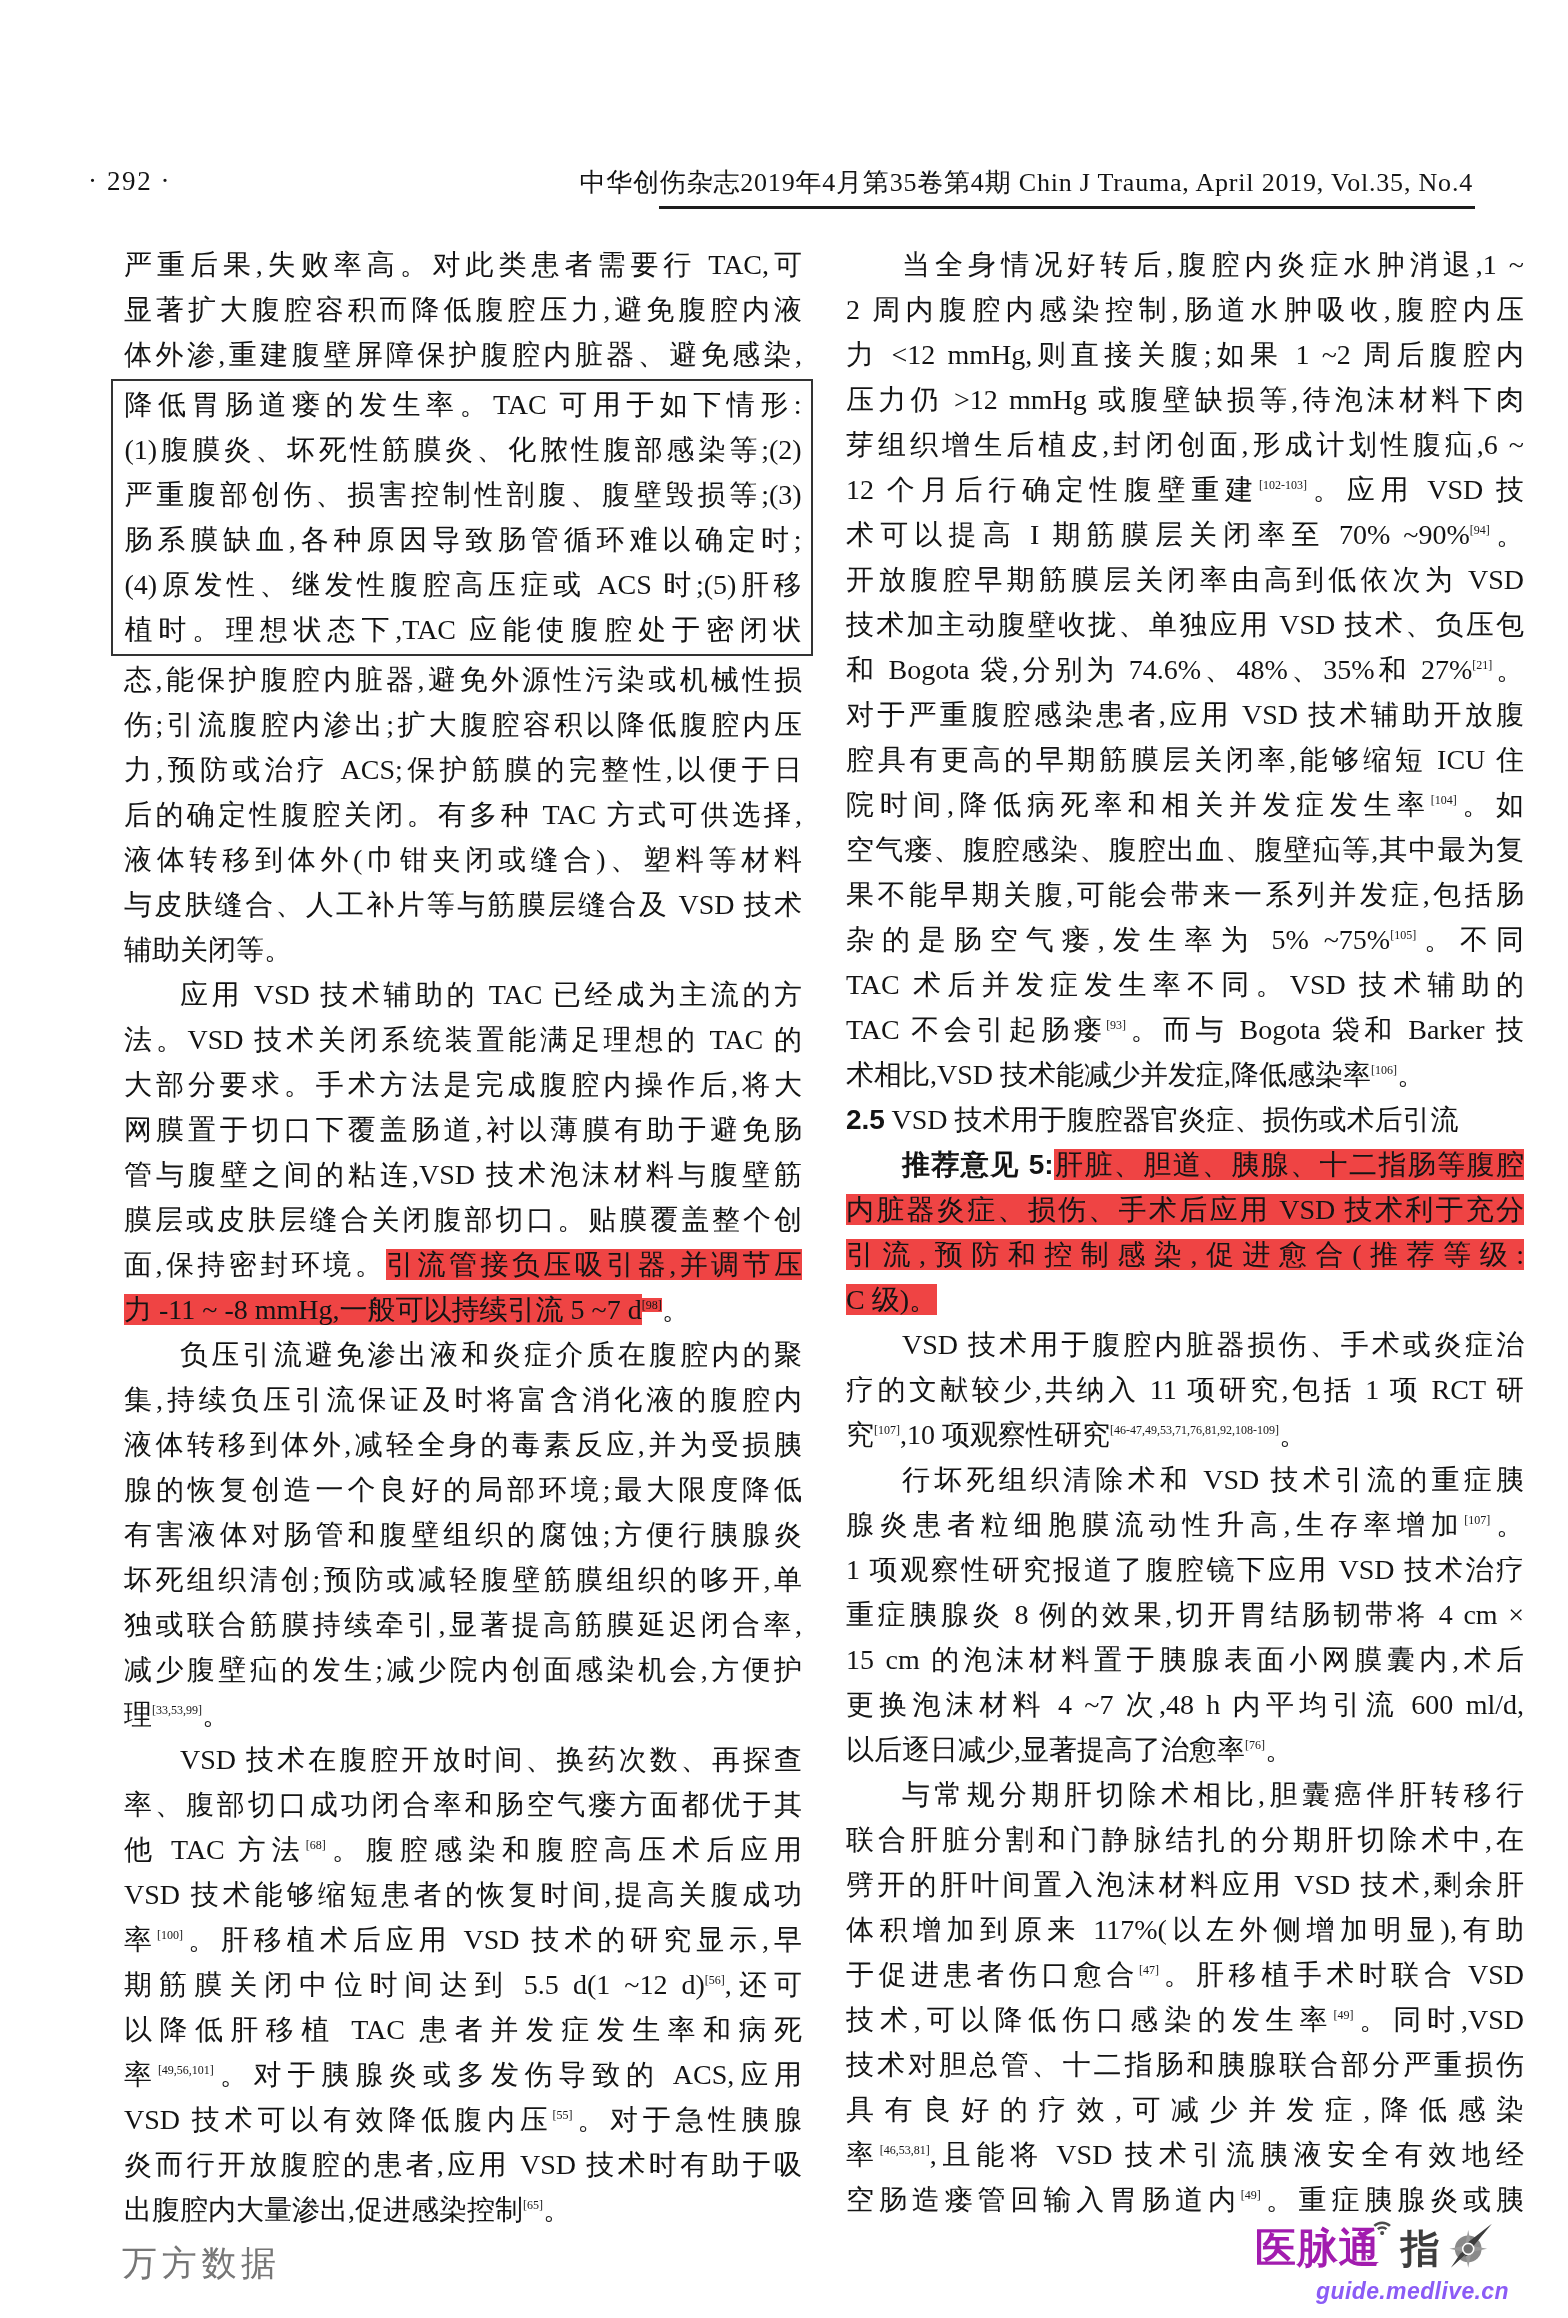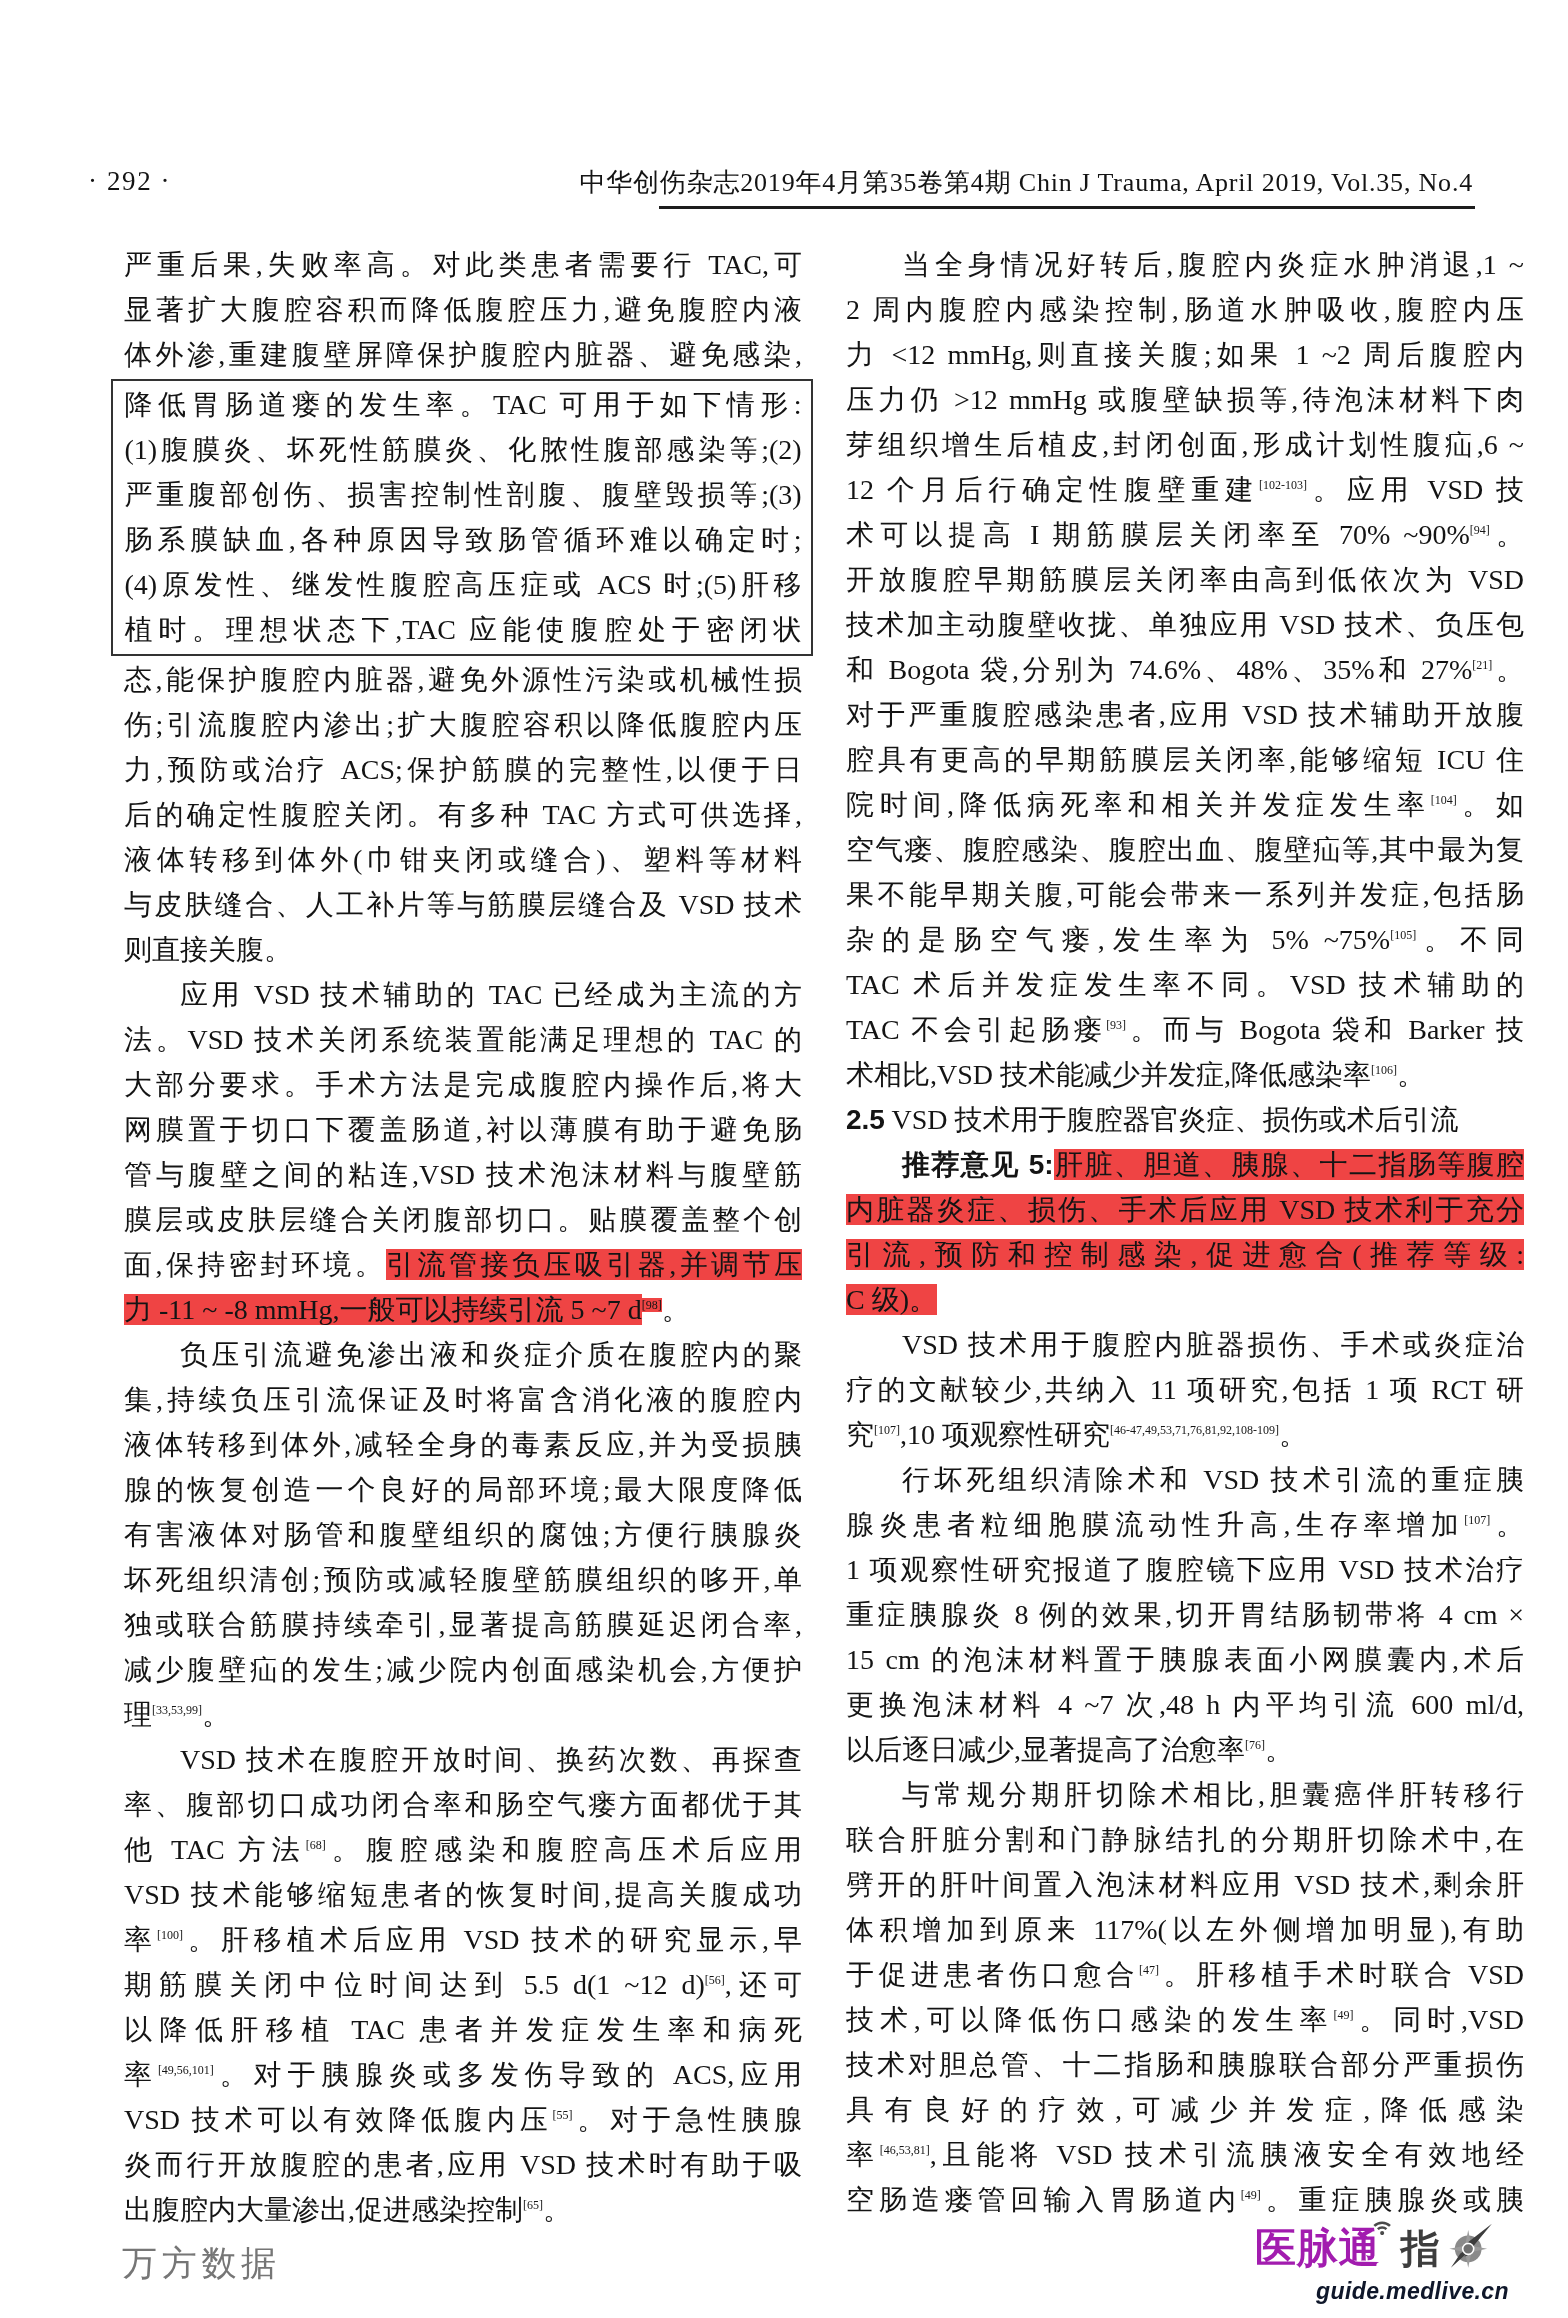--- a/index.html
+++ b/index.html
@@ -26,21 +26,21 @@
   .hl{background:#ef4444;}
   .hei{font-family:"Liberation Sans",sans-serif;font-weight:bold;}
   .tac-box{border:2.4px solid #333;margin:1.6px -11px 1.6px -12.6px;padding:1.6px 9.4px 1.6px 11px;}
   
   .watermark{position:absolute;left:122px;top:2240px;font-size:35px;color:#767676;letter-spacing:4.7px;font-weight:500;}
   .logo{position:absolute;left:1255px;top:2224px;width:282px;color:#424242;}
   .logo-row{display:flex;align-items:center;position:relative;height:49px;}
   .logo-brand{font-family:"Liberation Sans",sans-serif;font-weight:bold;font-size:41px;letter-spacing:0.8px;color:#a21caf;}
   .logo-guide{font-family:"Liberation Sans",sans-serif;font-weight:bold;font-size:39px;margin-left:20.4px;color:#3d3d3d;}
   .wifi-icon{position:absolute;left:116px;top:-9.4px;}
-  .logo-url{font-family:"Liberation Sans",sans-serif;font-weight:bold;font-style:italic;font-size:23px;color:#0f172a;margin:4.7px 0 0 61px;letter-spacing:0.4px;}
+  .logo-url{font-family:"Liberation Sans",sans-serif;font-weight:bold;font-style:italic;font-size:23px;color:#8b5cf6;margin:4.7px 0 0 61px;letter-spacing:0.4px;}
 </style>
 </head>
 <body>
 
 <div class="page-num">· 292 ·</div>
 <div class="journal-line">中华创伤杂志2019年4月第35卷第4期  Chin J Trauma, April 2019, Vol.35, No.4</div>
 <div class="header-rule"></div>
 
 <div class="col col-left">
     <div class="line"><span>严重后果,失败率高。对此类患者需要行 TAC,可</span></div>
@@ -53,21 +53,21 @@
       <div class="line"><span>肠系膜缺血,各种原因导致肠管循环难以确定时;</span></div>
       <div class="line"><span>(4)原发性、继发性腹腔高压症或 ACS 时;(5)肝移</span></div>
       <div class="line"><span>植时。理想状态下,TAC 应能使腹腔处于密闭状</span></div>
     </div>
     <div class="line"><span>态,能保护腹腔内脏器,避免外源性污染或机械性损</span></div>
     <div class="line"><span>伤;引流腹腔内渗出;扩大腹腔容积以降低腹腔内压</span></div>
     <div class="line"><span>力,预防或治疗 ACS;保护筋膜的完整性,以便于日</span></div>
     <div class="line"><span>后的确定性腹腔关闭。有多种 TAC 方式可供选择,</span></div>
     <div class="line"><span>液体转移到体外(巾钳夹闭或缝合)、塑料等材料</span></div>
     <div class="line"><span>与皮肤缝合、人工补片等与筋膜层缝合及 VSD 技术</span></div>
-    <div class="line last"><span>则直接关腹。</span></div>
+    <div class="line last"><span>辅助关闭等。</span></div>
     <div class="line indent"><span>应用 VSD 技术辅助的 TAC 已经成为主流的方</span></div>
     <div class="line"><span>法。VSD 技术关闭系统装置能满足理想的 TAC 的</span></div>
     <div class="line"><span>大部分要求。手术方法是完成腹腔内操作后,将大</span></div>
     <div class="line"><span>网膜置于切口下覆盖肠道,衬以薄膜有助于避免肠</span></div>
     <div class="line"><span>管与腹壁之间的粘连,VSD 技术泡沫材料与腹壁筋</span></div>
     <div class="line"><span>膜层或皮肤层缝合关闭腹部切口。贴膜覆盖整个创</span></div>
     <div class="line"><span>面,保持密封环境。</span><span class="hl">引流管接负压吸引器,并调节压</span></div>
     <div class="line last"><span class="hl">力 -11 ~ -8 mmHg,一般可以持续引流 5 ~7 d</span><sup class="hl">[98]</sup><span>。</span></div>
     <div class="line indent"><span>负压引流避免渗出液和炎症介质在腹腔内的聚</span></div>
     <div class="line"><span>集,持续负压引流保证及时将富含消化液的腹腔内</span></div>

